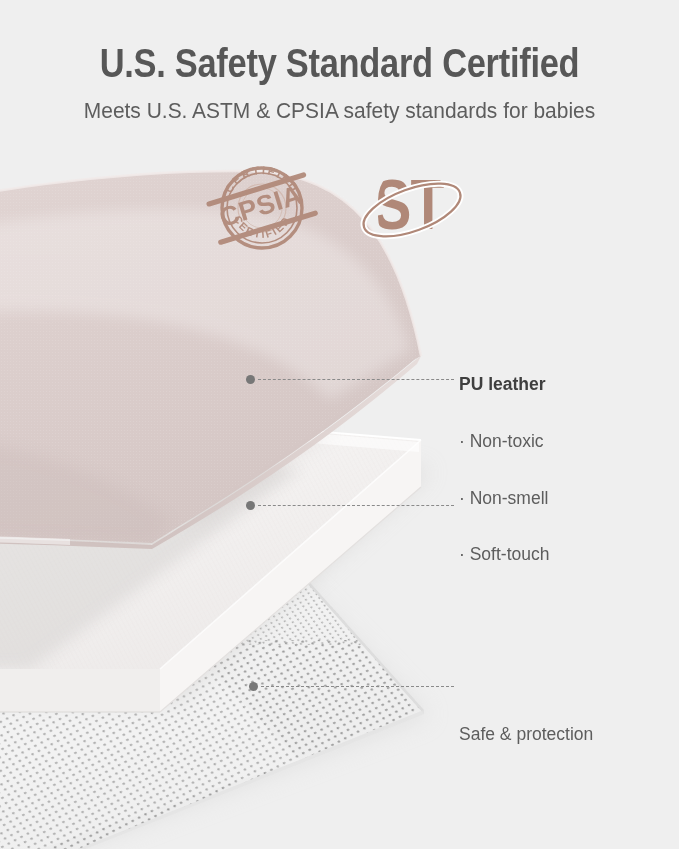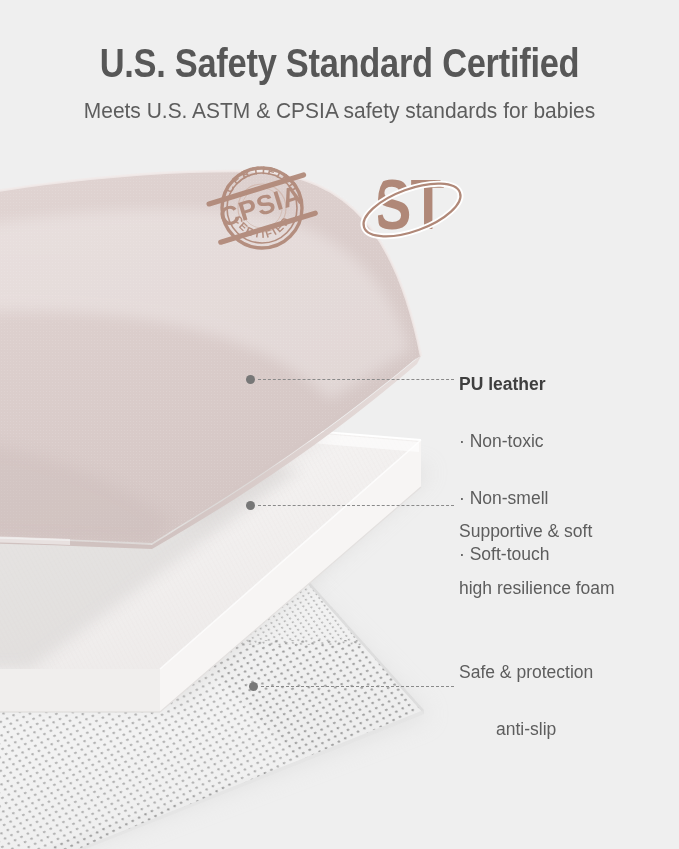--- a/index.html
+++ b/index.html
@@ -105,21 +105,21 @@
     font-size: 17.5px;
     line-height: 25px;
     margin-top: 40px;
   }
   .callout-text .cline {
     display: block;
     margin-top: 32px;
   }
   #callout-1-text { left: 459px; top: 332px; }
   #callout-2-text { left: 459px; top: 487px; }
-  #callout-3-text { left: 459px; top: 628px; text-align: center; }
+  #callout-3-text { left: 459px; top: 690px; }
 
   .leader {
     position: absolute;
     height: 12px;
   }
   .leader .dot {
     position: absolute;
     left: 0;
     top: 2px;
     width: 9px;
@@ -368,28 +368,23 @@
       <span class="chead">PU leather</span>
       <span class="cline">· Non-toxic</span>
       <span class="cline">· Non-smell</span>
       <span class="cline">· Soft-touch</span>
     </div>
 
     <div class="leader" id="leader-2">
       <span class="dot"></span>
       <span class="dash"></span>
     </div>
-    <div class="callout-text" id="callout-2-text">
-      <span class="cline">Supportive &amp; soft</span>
-      <span class="cline">high resilience foam</span>
-    </div>
 
     <div class="leader" id="leader-3">
       <span class="dot"></span>
       <span class="dash"></span>
     </div>
     <div class="callout-text" id="callout-3-text">
       <span class="cline">Safe &amp; protection</span>
-      <span class="cline">anti-slip</span>
     </div>
   </div>
 
 </div>
 
 </body></html>

